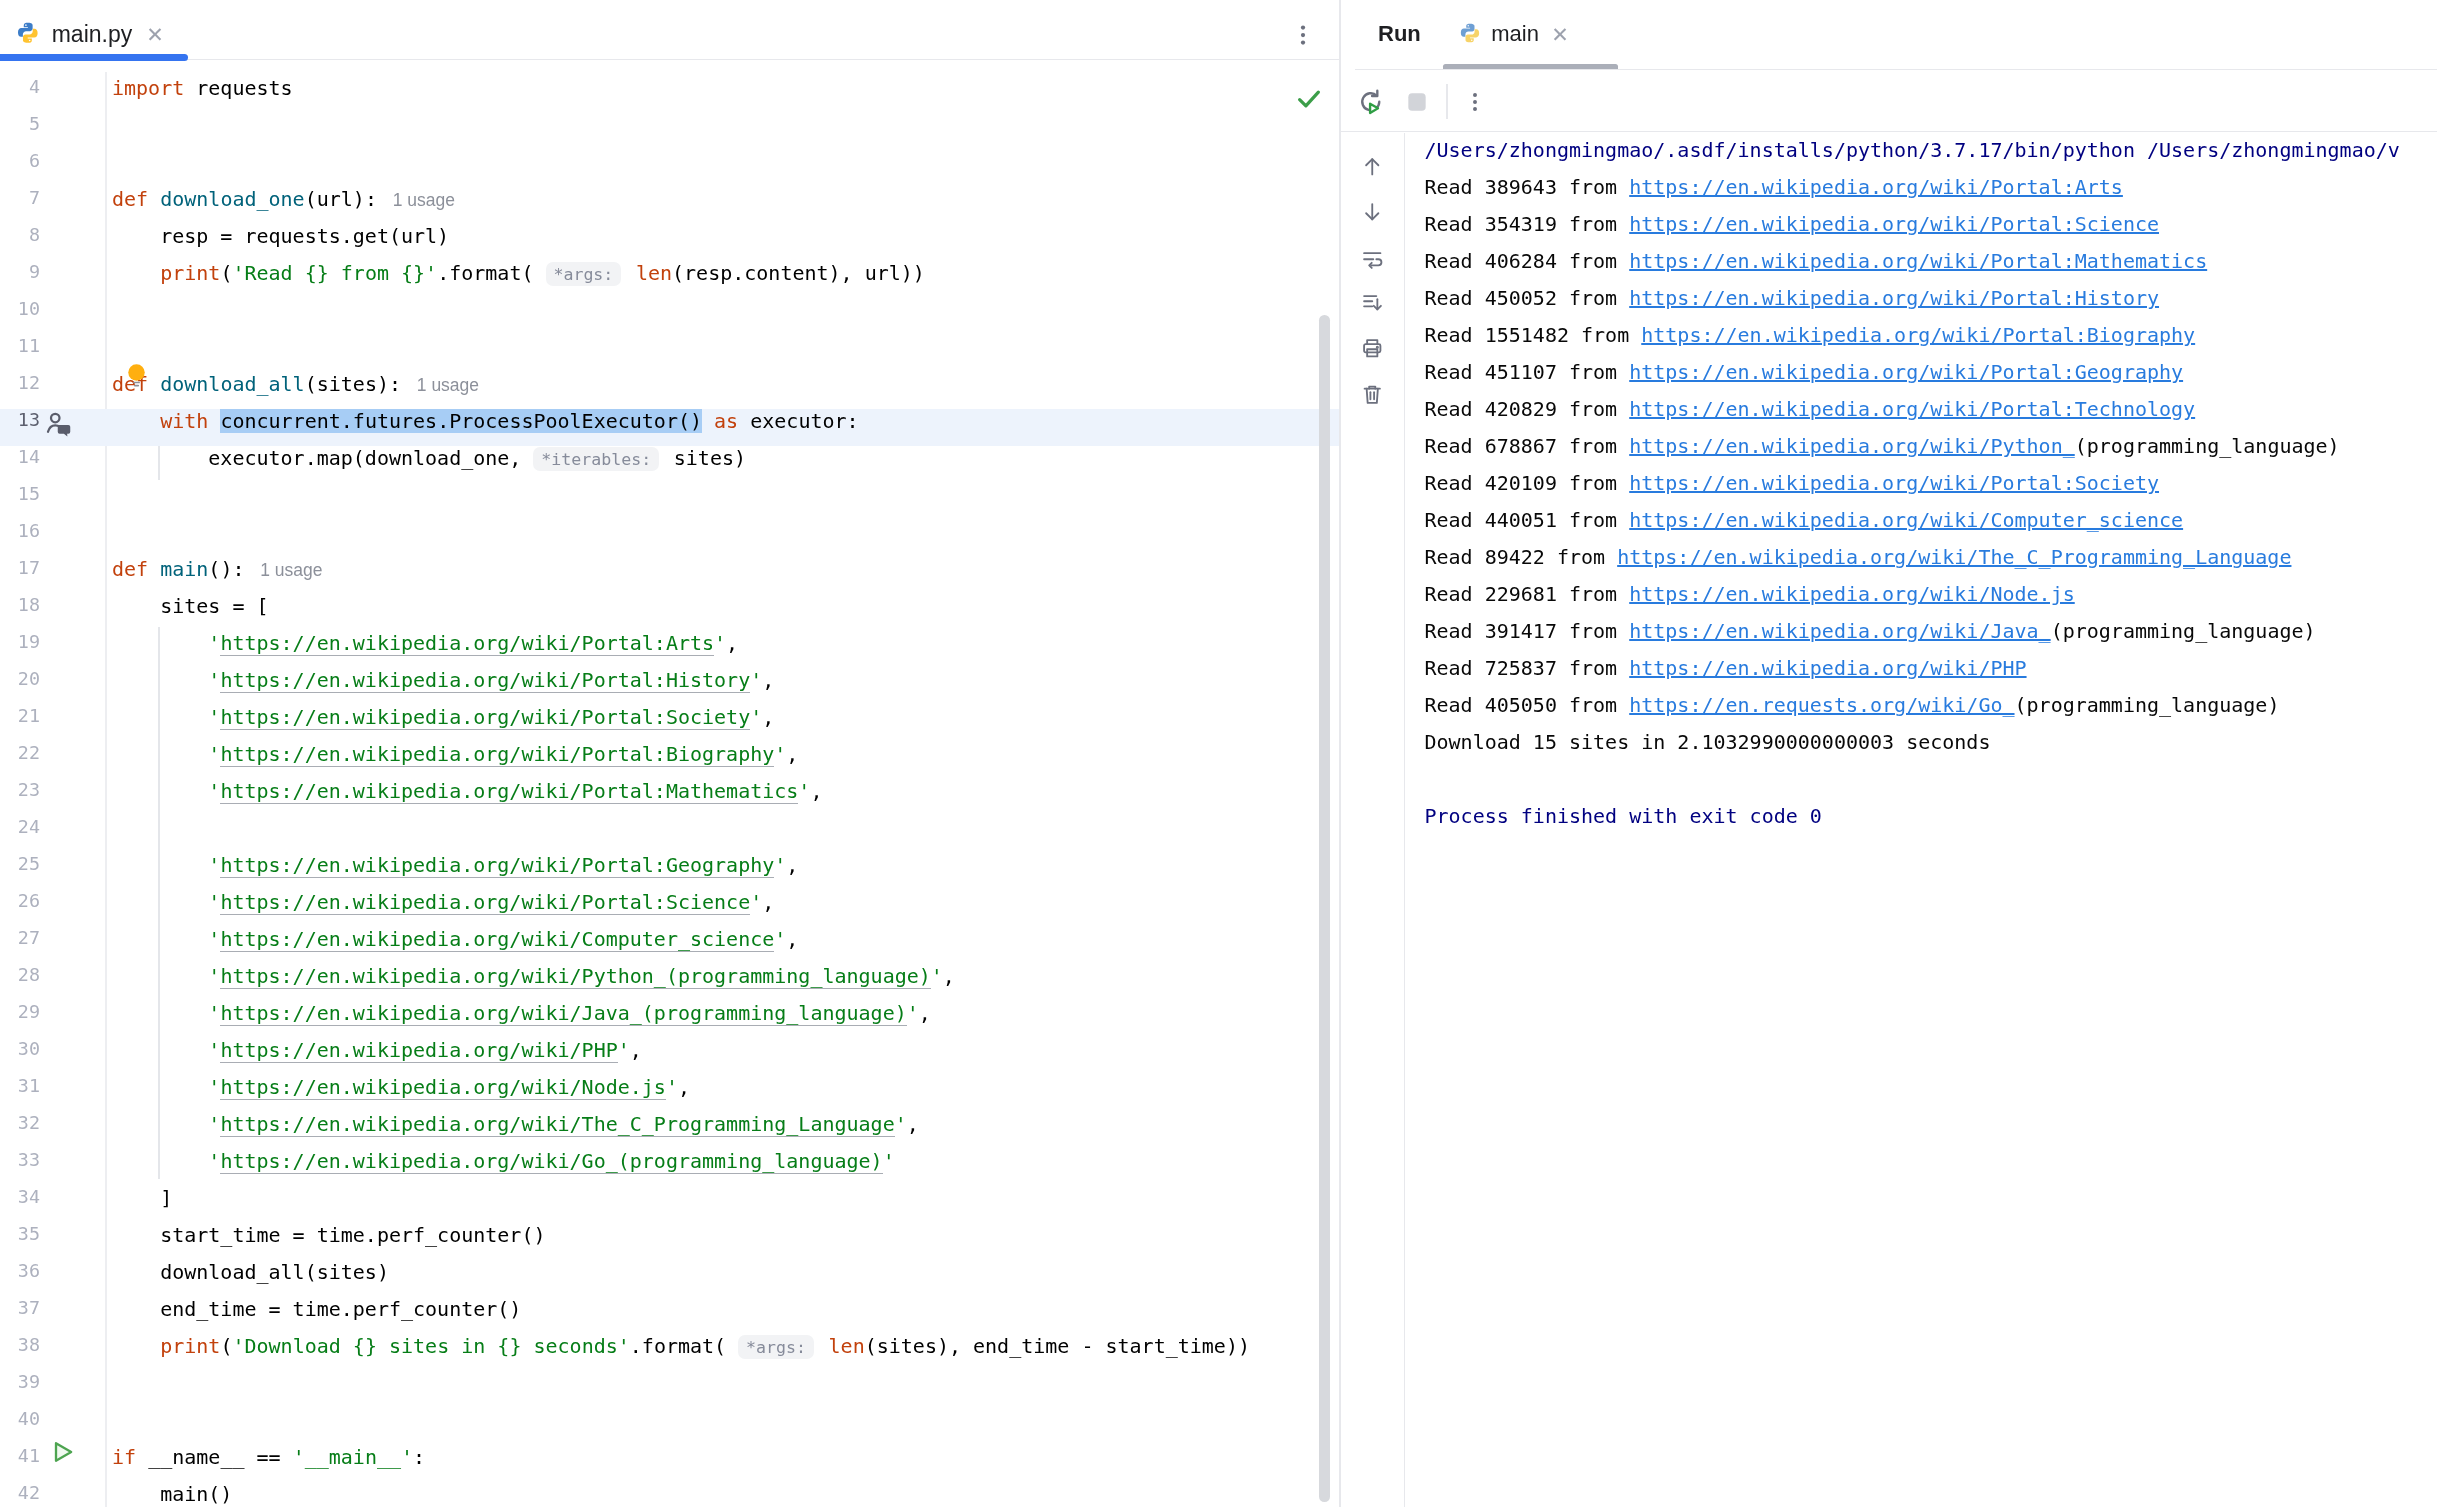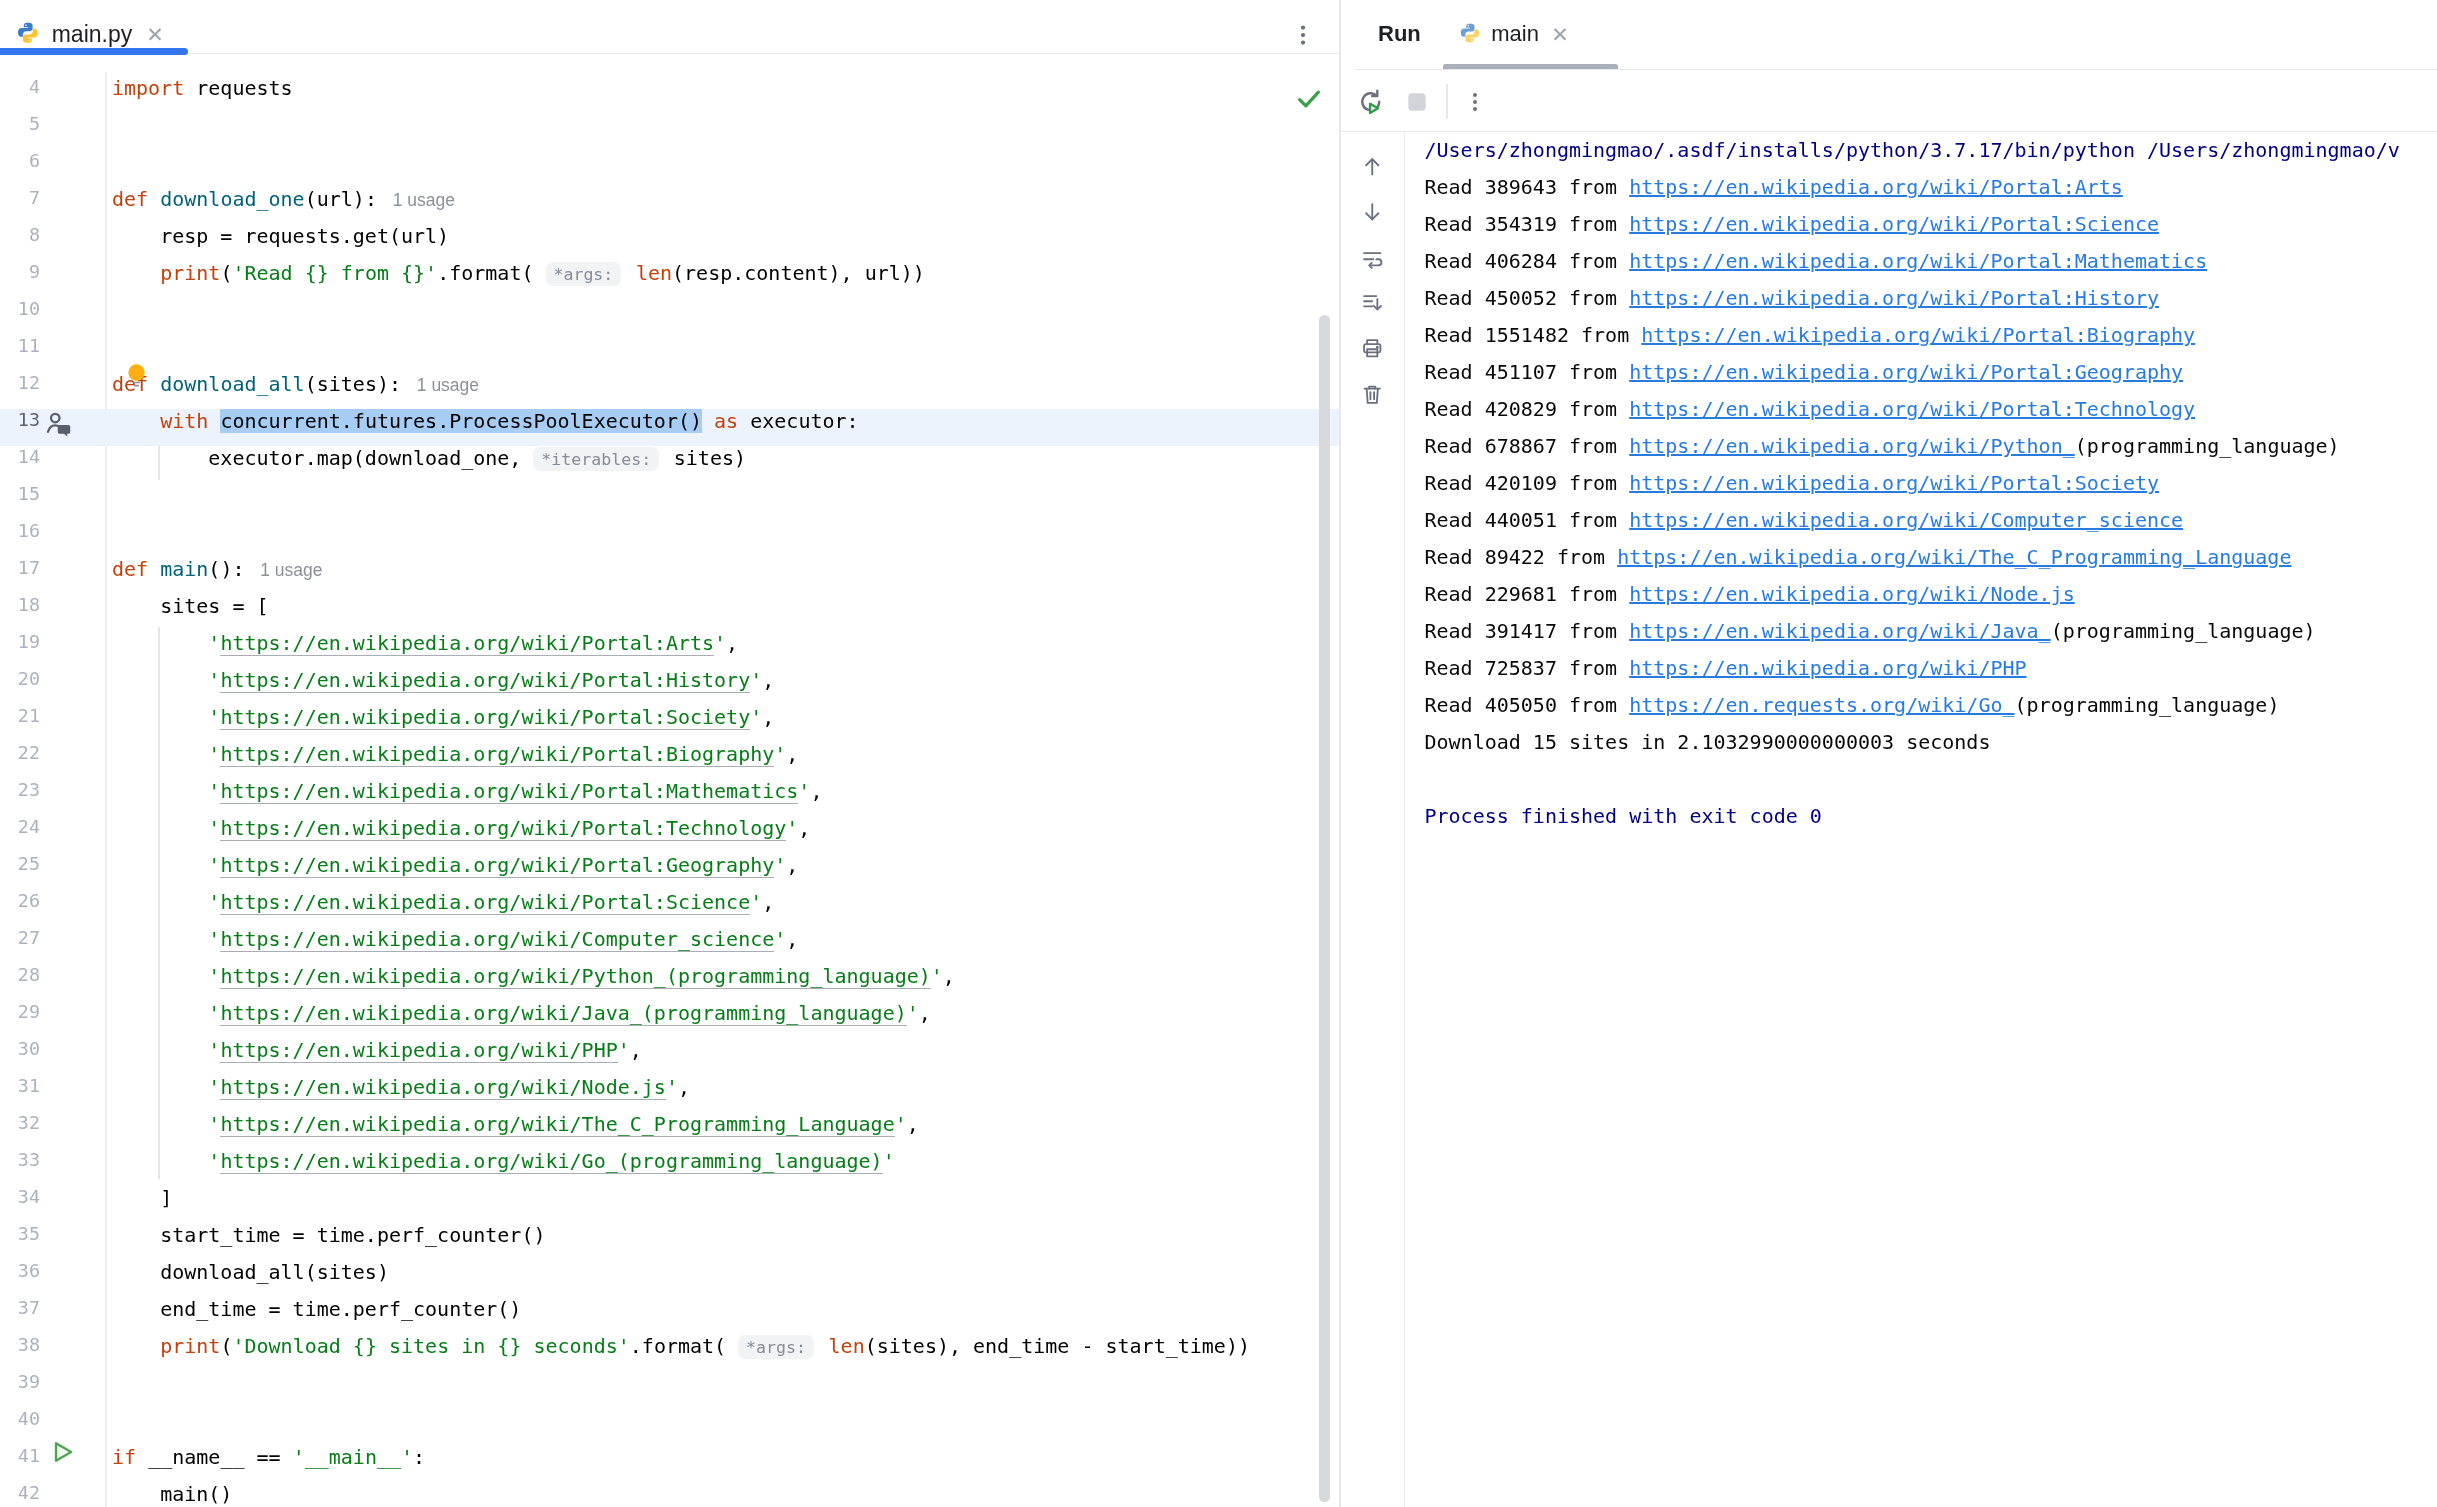--- a/index.html
+++ b/index.html
@@ -2,21 +2,21 @@
 <html style="font-size:14px"><head>
 <meta charset="utf-8">
 <style>
   * { margin:0; padding:0; box-sizing:border-box; }
   html,body { width:2438px; height:1508px; background:#fff; overflow:hidden;
               font-family:"Liberation Sans", sans-serif; }
   .pane { position:absolute; }
 
   
   #editor-pane { left:0; top:0; width:1339px; height:1508px; background:#fff; }
-  #editor-tabbar { position:absolute; left:0; top:0; right:0; height:54px;
+  #editor-tabbar { position:absolute; left:0; top:0; right:0; height:60px;
                    border-bottom:1.8px solid #E7E8EC; background:#fff; }
   .etab { position:absolute; left:0; top:0; height:68px; display:flex; align-items:center;
           padding:0 23px 0 15.8px; gap:12.3px; cursor:pointer; }
   .etab-label { font-size:23px; color:#1E1F22; }
   .tab-close { font-size:21px; color:#9DA2AE; line-height:1; padding:1.8px; }
   .etab-underline { position:absolute; left:0; bottom:-1.8px; width:188px; height:7px;
                     background:#3574F0; border-radius:0 3.5px 3.5px 0; }
   #editor-kebab { position:absolute; left:1284px; top:15.8px; width:37px; height:39px;
                   display:flex; align-items:center; justify-content:center; }
 
@@ -183,21 +183,20 @@
         <div class="row">
           <span class="lnum">22</span>
           <span class="codeln"><span>        </span><span class="s">'</span><span class="u">https://en.wikipedia.org/wiki/Portal:Biography</span><span class="s">'</span><span>,</span></span>
         </div>
         <div class="row">
           <span class="lnum">23</span>
           <span class="codeln"><span>        </span><span class="s">'</span><span class="u">https://en.wikipedia.org/wiki/Portal:Mathematics</span><span class="s">'</span><span>,</span></span>
         </div>
         <div class="row">
           <span class="lnum">24</span>
-          <span class="codeln"><span>        </span><span class="s">'</span><span class="u">https://en.wikipedia.org/wiki/Portal:Technology</span><span class="s">'</span><span>,</span></span>
         </div>
         <div class="row">
           <span class="lnum">25</span>
           <span class="codeln"><span>        </span><span class="s">'</span><span class="u">https://en.wikipedia.org/wiki/Portal:Geography</span><span class="s">'</span><span>,</span></span>
         </div>
         <div class="row">
           <span class="lnum">26</span>
           <span class="codeln"><span>        </span><span class="s">'</span><span class="u">https://en.wikipedia.org/wiki/Portal:Science</span><span class="s">'</span><span>,</span></span>
         </div>
         <div class="row">

